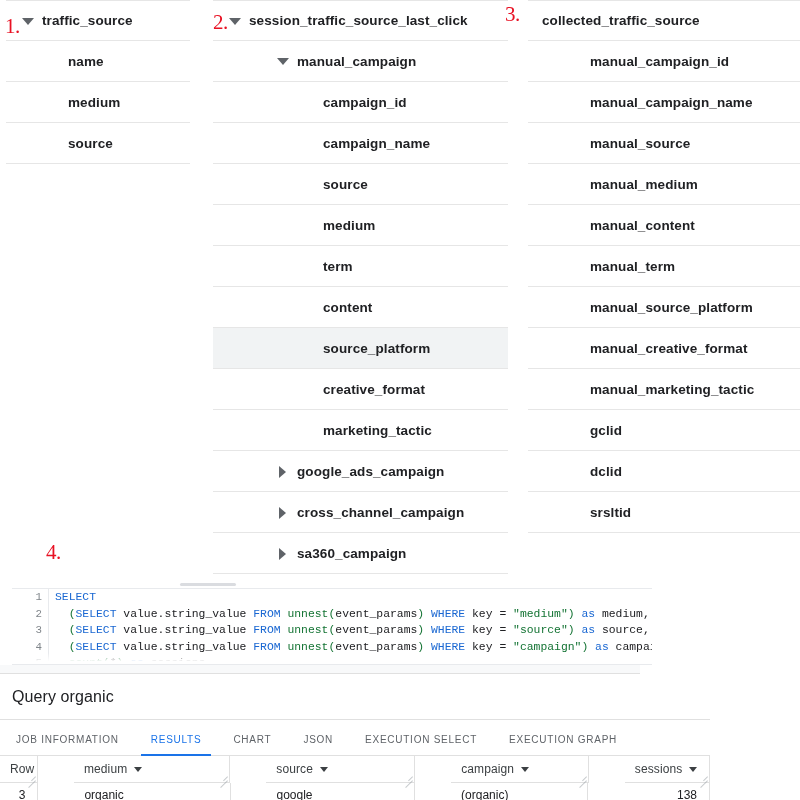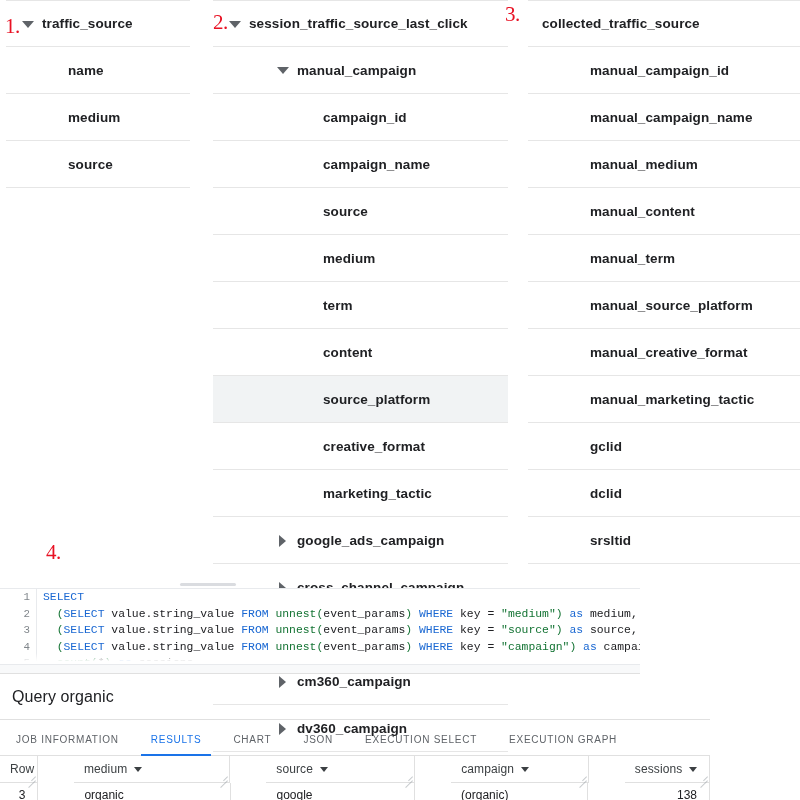--- a/index.html
+++ b/index.html
@@ -14,21 +14,21 @@
   #root { position: relative; width: 800px; height: 800px; }
 
   
   .panel { position: absolute; top: 0; }
   #panel-1 { left: 6px;   width: 184px; }
   #panel-2 { left: 213px; width: 295px; }
   #panel-3 { left: 528px; width: 272px; }
 
   .node {
     position: relative;
-    height: 47px;
+    height: 41px;
     display: flex;
     align-items: center;
     border-bottom: 1px solid #e6e6e6;
     font-size: 13.5px;
     color: #202124;
     font-weight: 600;
     letter-spacing: .1px;
     white-space: nowrap;
     text-align: center;
   }
@@ -83,21 +83,21 @@
     position: absolute;
     left: 180px; top: 583px;
     width: 56px; height: 3px;
     background: #dadce0;
     border-radius: 2px;
   }
 
   
   #editor {
     position: absolute;
-    left: 0; top: 588px;
+    left: 12px; top: 588px;
     width: 640px; height: 77px;
     background: #ffffff;
     border-top: 1px solid #e8eaed;
     border-bottom: 1px solid #e8eaed;
     overflow: hidden;
   }
   #editor .gutter-bg {
     position: absolute; left: 0; top: 0; bottom: 0; width: 37px;
     background: #fff; border-right: 1px solid #e8eaed;
   }
@@ -302,20 +302,23 @@
       <div class="node d0 first">
         <span class="lbl">collected_traffic_source</span>
       </div>
       <div class="node d2">
         <span class="lbl">manual_campaign_id</span>
       </div>
       <div class="node d2">
         <span class="lbl">manual_campaign_name</span>
       </div>
       <div class="node d2">
+        <span class="lbl">manual_source</span>
+      </div>
+      <div class="node d2">
         <span class="lbl">manual_medium</span>
       </div>
       <div class="node d2">
         <span class="lbl">manual_content</span>
       </div>
       <div class="node d2">
         <span class="lbl">manual_term</span>
       </div>
       <div class="node d2">
         <span class="lbl">manual_source_platform</span>

